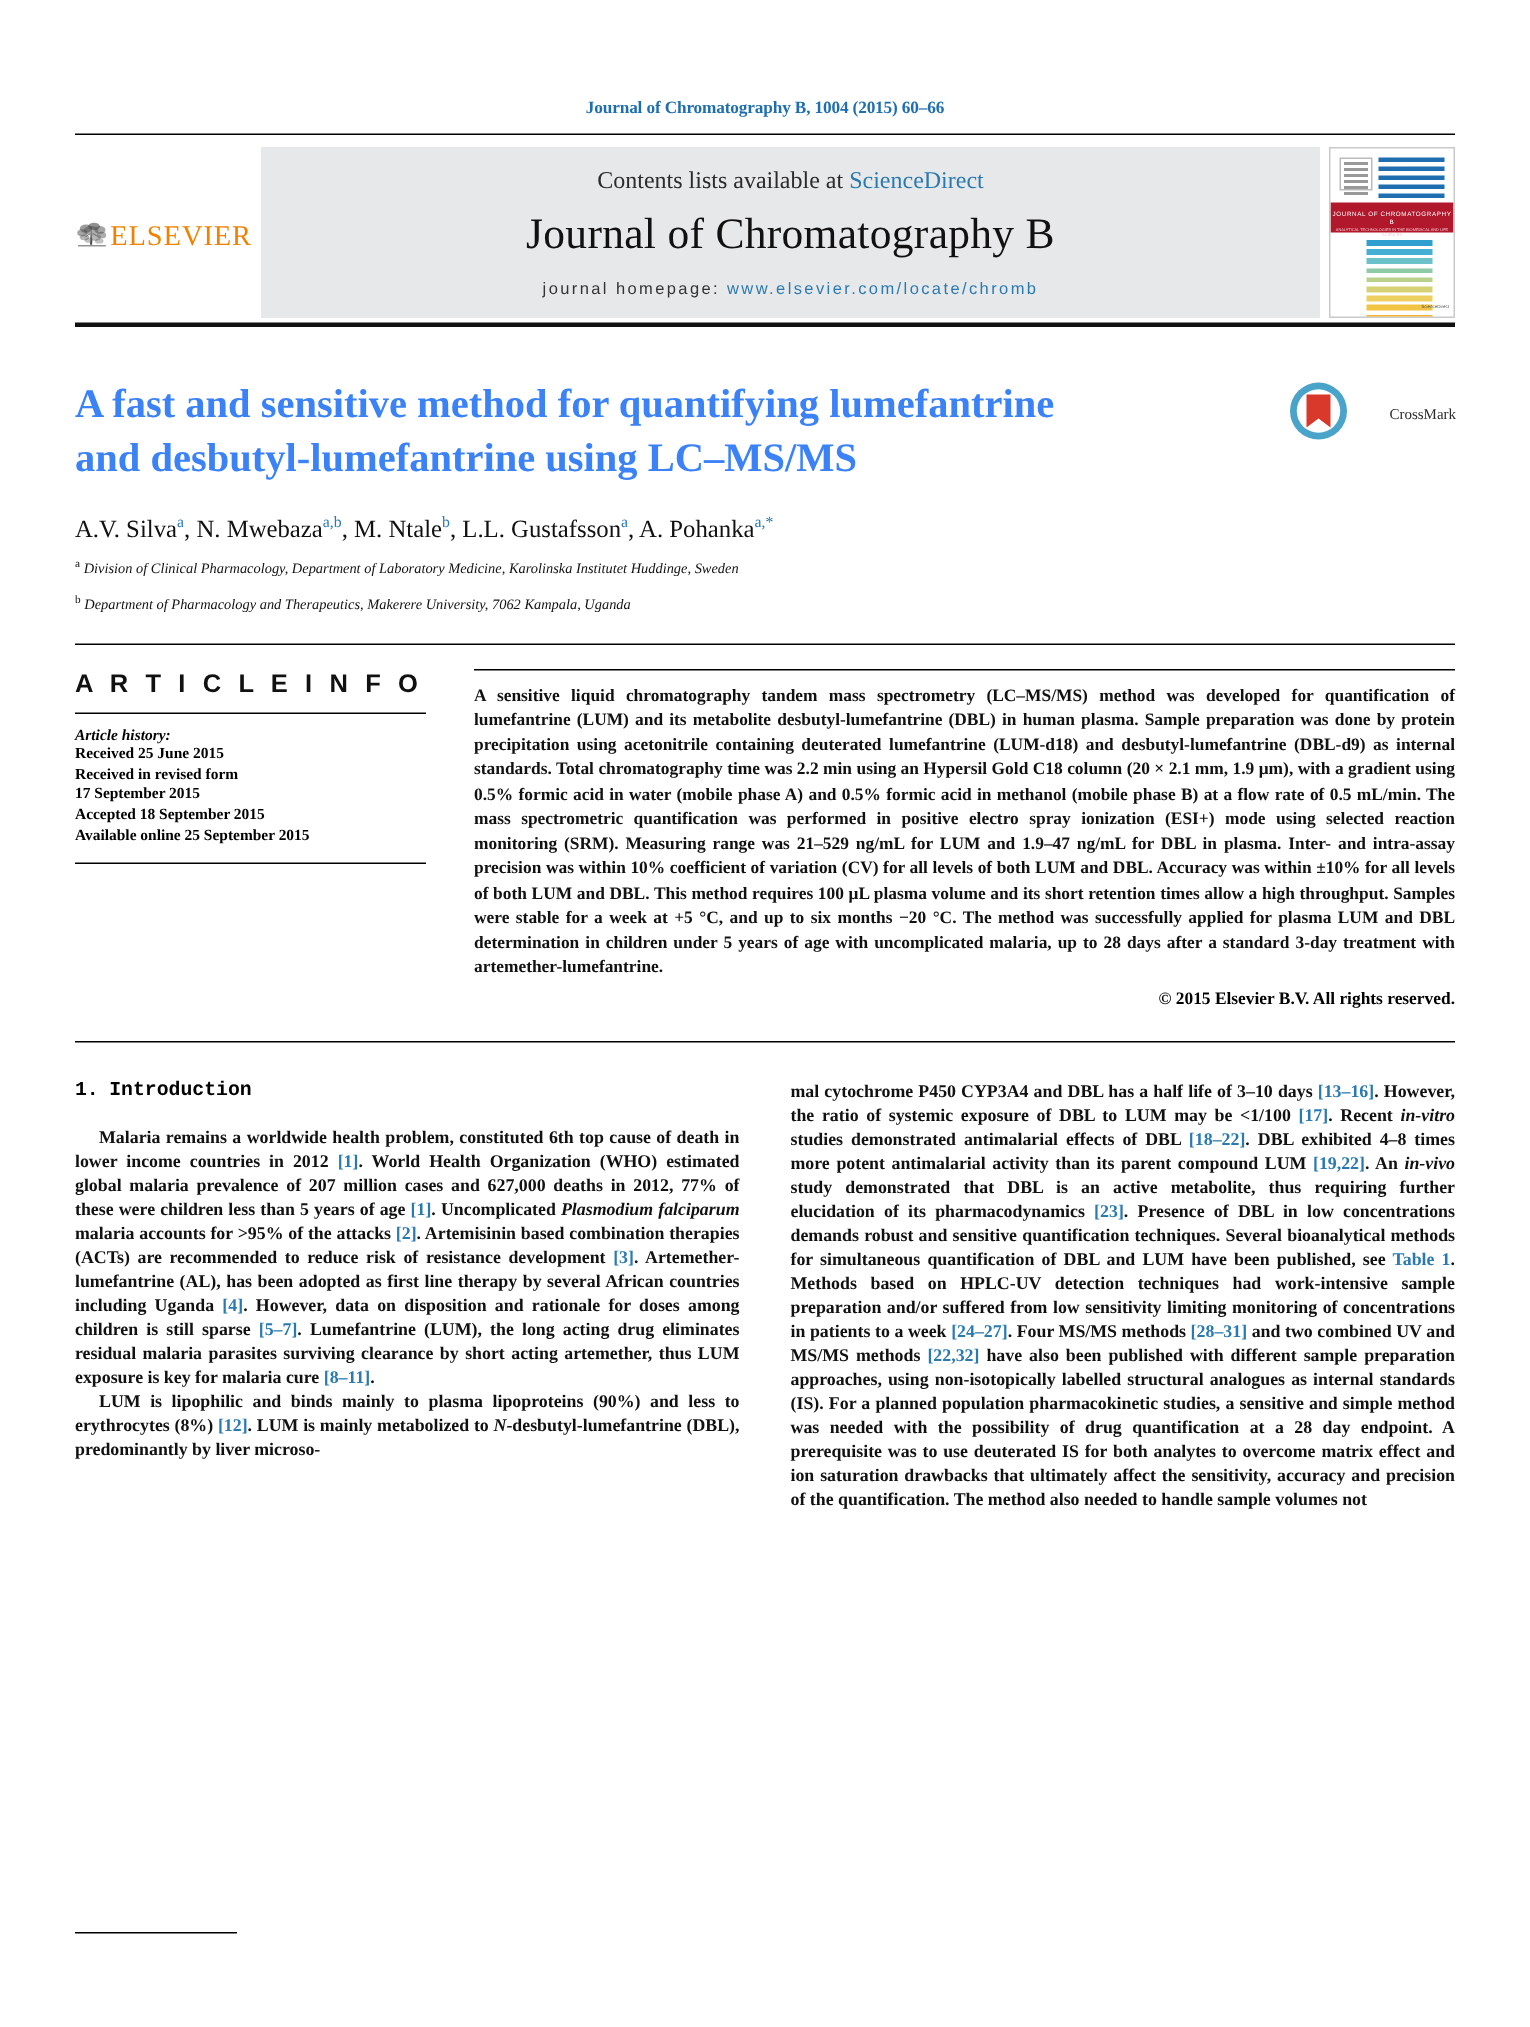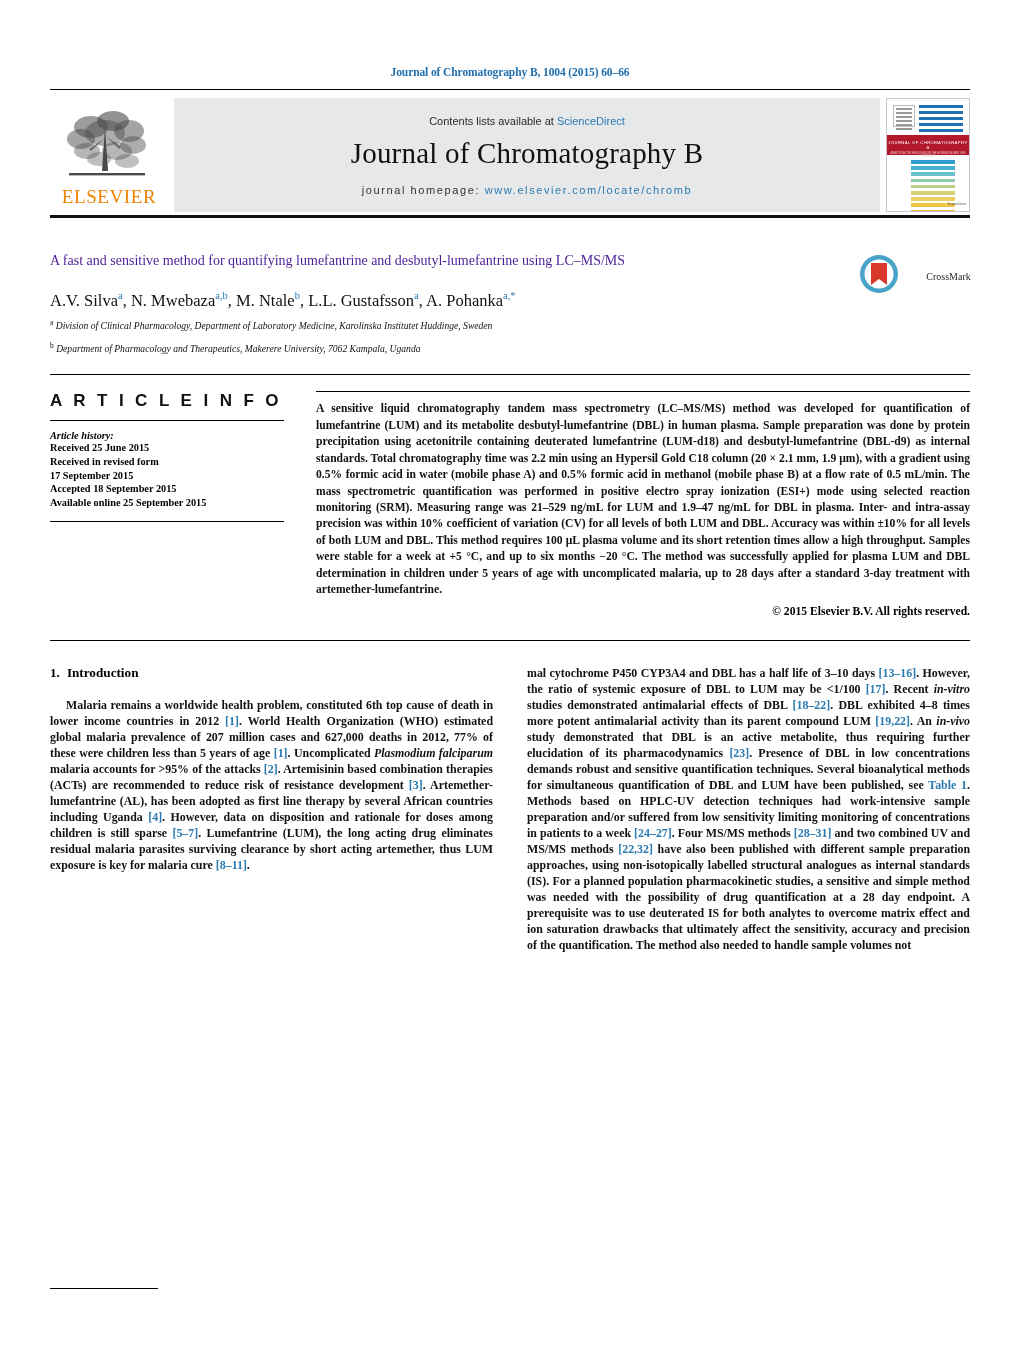--- a/index.html
+++ b/index.html
@@ -36,45 +36,45 @@
   .banner-inner {
     display: flex;
     align-items: stretch;
     height: 126px;
     padding-top: 4px;
   }
   .elsevier-logo {
     width: 118px;
     flex: 0 0 118px;
     display: flex;
-    flex-direction: column;
+    flex-direction: row;
     align-items: center;
-    justify-content: center;
+    justify-content: flex-start;
     padding-top: 4px;
   }
   .tree-svg { display:block; }
   .elsevier-word {
     font-family: "Liberation Serif", serif;
     color: #ef8200;
     font-size: 19px;
     letter-spacing: 0.6px;
     margin-top: 1px;
   }
   .banner-center {
     flex: 1 1 auto;
     background: #e7e8ea;
     display: flex;
     flex-direction: column;
     align-items: center;
     justify-content: center;
     margin: 4px 6px 4px 6px;
   }
   .contents-line {
-    font-family: Liberation Sans, sans-serif;
-    font-size: 11px;
+    font-family: Liberation Serif, serif;
+    font-size: 16px;
     color: #2b2b2b;
     margin-bottom: 10px;
   }
   .contents-line .sd { color: #2a7ab0; }
   .journal-title {
     font-family: "Liberation Serif", serif;
     font-size: 29px;
     color: #111;
     letter-spacing: 0.2px;
     margin-bottom: 14px;
@@ -106,24 +106,24 @@
   .cover-stripes div { height:3.6px; margin-bottom:2.6px; }
   .cover-sd { position:absolute; right:3px; bottom:5px; font-size:3px; color:#555; font-family:"Liberation Sans",sans-serif; text-align:right; }
   .banner-rule-bottom {
     border-bottom: 3.2px solid #111;
     margin: 0 50px;
   }
 
   
   .title-block { margin: 34px 50px 0 50px; position: relative; }
   .art-title {
-    font-size: 14px;
+    font-size: 27px;
     line-height: 1.33;
-    font-weight: normal;
-    color: #4c1d95;
+    font-weight: bold;
+    color: #3b82f6;
     margin: 0;
     max-width: 700px;
     font-family: "Liberation Serif", serif;
   }
   .crossmark {
     position: absolute;
     right: 0; top: 2px;
     width: 110px;
     display: flex;
     flex-direction: column;
@@ -191,21 +191,21 @@
   .body-cols {
     display: flex;
     margin: 24px 50px 0 50px;
     gap: 34px;
   }
   .bcol { flex: 1 1 0; }
   .h1 {
     font-size: 13.2px;
     font-weight: bold;
     margin: 0 0 16px 0;
-    font-family: Liberation Serif, serif;
+    font-family: Liberation Mono, monospace;
   }
   .h1 .num { margin-right: 7px; }
   .para {
     font-size: 11.9px;
     line-height: 1.345;
     text-align: justify;
     font-weight: bold;
     margin: 0;
     text-indent: 16px;
     color: #111;
@@ -366,20 +366,21 @@
 
   <div class="mid-rule"></div>
 
   <div class="body-cols">
 
     <div class="bcol">
       <div class="h1">
         <span class="num">1.</span><span>Introduction</span>
       </div>
       <p class="para">Malaria remains a worldwide health problem, constituted 6th top cause of death in lower income countries in 2012 <span class="ref">[1]</span>. World Health Organization (WHO) estimated global malaria prevalence of 207 million cases and 627,000 deaths in 2012, 77% of these were children less than 5 years of age <span class="ref">[1]</span>. Uncomplicated <span class="ital">Plasmodium falciparum</span> malaria accounts for &gt;95% of the attacks <span class="ref">[2]</span>. Artemisinin based combination therapies (ACTs) are recommended to reduce risk of resistance development <span class="ref">[3]</span>. Artemether-lumefantrine (AL), has been adopted as first line therapy by several African countries including Uganda <span class="ref">[4]</span>. However, data on disposition and rationale for doses among children is still sparse <span class="ref">[5–7]</span>. Lumefantrine (LUM), the long acting drug eliminates residual malaria parasites surviving clearance by short acting artemether, thus LUM exposure is key for malaria cure <span class="ref">[8–11]</span>.</p>
+      <p class="para">LUM is lipophilic and binds mainly to plasma lipoproteins (90%) and less to erythrocytes (8%) <span class="ref">[12]</span>. LUM is mainly metabolized to <span class="ital">N</span>-desbutyl-lumefantrine (DBL), predominantly by liver microso-</p>
     </div>
 
     <div class="bcol">
       <p class="para cont">mal cytochrome P450 CYP3A4 and DBL has a half life of 3–10 days <span class="ref">[13–16]</span>. However, the ratio of systemic exposure of DBL to LUM may be &lt;1/100 <span class="ref">[17]</span>. Recent <span class="ital">in-vitro</span> studies demonstrated antimalarial effects of DBL <span class="ref">[18–22]</span>. DBL exhibited 4–8 times more potent antimalarial activity than its parent compound LUM <span class="ref">[19,22]</span>. An <span class="ital">in-vivo</span> study demonstrated that DBL is an active metabolite, thus requiring further elucidation of its pharmacodynamics <span class="ref">[23]</span>. Presence of DBL in low concentrations demands robust and sensitive quantification techniques. Several bioanalytical methods for simultaneous quantification of DBL and LUM have been published, see <span class="ref">Table 1</span>. Methods based on HPLC-UV detection techniques had work-intensive sample preparation and/or suffered from low sensitivity limiting monitoring of concentrations in patients to a week <span class="ref">[24–27]</span>. Four MS/MS methods <span class="ref">[28–31]</span> and two combined UV and MS/MS methods <span class="ref">[22,32]</span> have also been published with different sample preparation approaches, using non-isotopically labelled structural analogues as internal standards (IS). For a planned population pharmacokinetic studies, a sensitive and simple method was needed with the possibility of drug quantification at a 28 day endpoint. A prerequisite was to use deuterated IS for both analytes to overcome matrix effect and ion saturation drawbacks that ultimately affect the sensitivity, accuracy and precision of the quantification. The method also needed to handle sample volumes not</p>
     </div>
 
   </div>
 
   <div class="footnote">
     <div class="fn-rule"></div>

